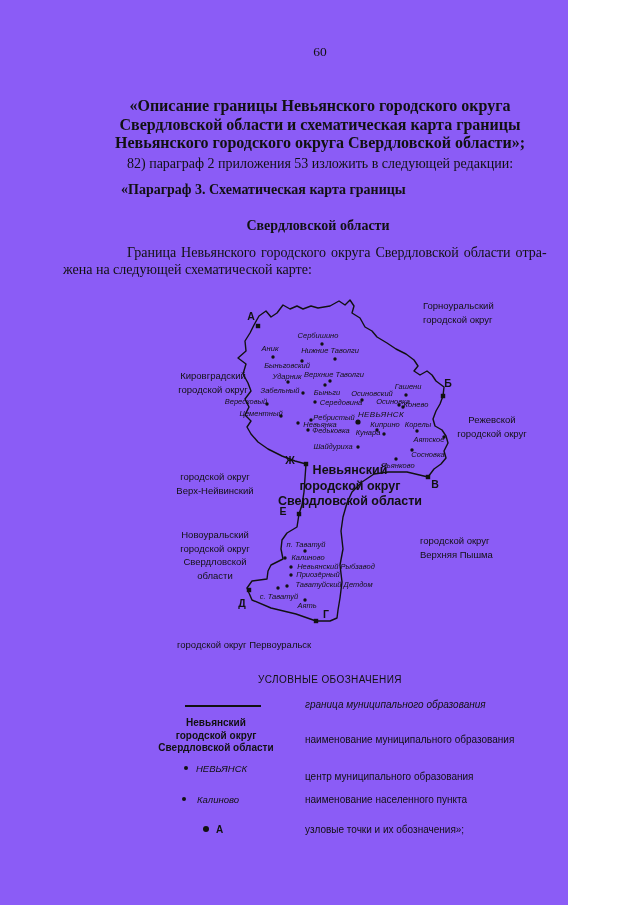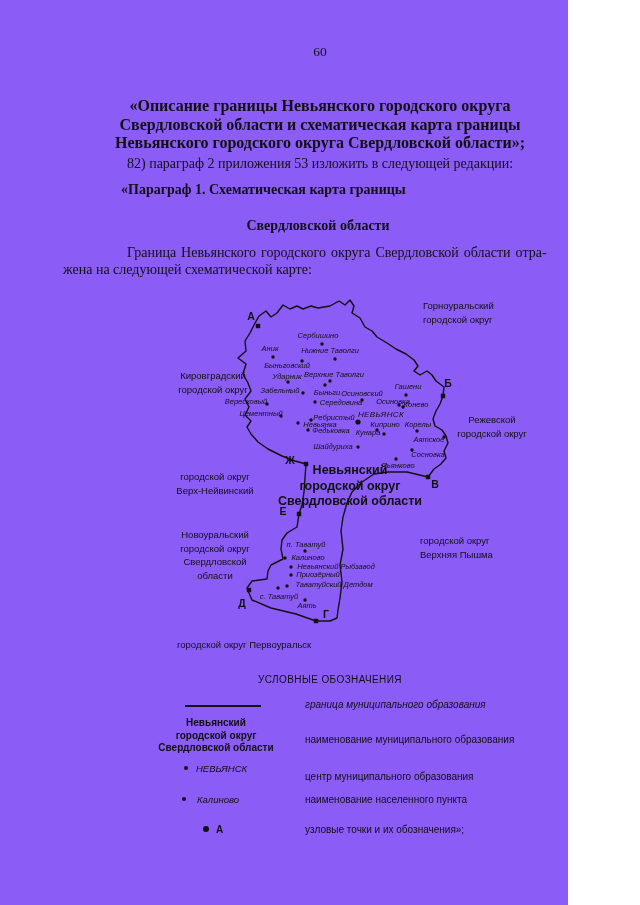--- a/index.html
+++ b/index.html
@@ -50,21 +50,21 @@
 
 
   <div class="bold-block">
     <div>«Описание границы Невьянского городского округа</div>
     <div>Свердловской области и схематическая карта границы</div>
     <div>Невьянского городского округа Свердловской области»;</div>
   </div>
 
   <div class="body-line indent" style="top:155px;">82) параграф 2 приложения 53 изложить в следующей редакции:</div>
 
-  <div class="h-line" style="left:121px;top:182px;">«Параграф 1. Схематическая карта границы</div>
+  <div class="h-line" style="left:121px;top:182px;">«Параграф 3. Схематическая карта границы</div>
   <div class="h-line h-center" style="left:318px;top:218px;">Свердловской области</div>
 
   <div class="body-line indent" style="top:244px;word-spacing:1.5px;">Граница Невьянского городского округа Свердловской области отра-</div>
   <div class="body-line" style="top:261px;">жена на следующей схематической карте:</div>
 
   <svg id="map-svg" viewBox="0 0 640 905" xmlns="http://www.w3.org/2000/svg">
       <path d="M254,325 L259,316 L266,311 L271,317 L277,313 L283,305 L290,309 L297,306 L303,309 L311,306 L318,308 L330,306 L339,301 L345,305 L350,300 L354,306 L352,313 L360,318 L365,327 L372,331 L377,337 L387,343 L396,349 L406,354 L414,360 L418,366 L414,371 L420,375 L427,371 L432,375 L436,381 L444,387 L443,396 L440,404 L436,411 L433,419 L435,426 L442,430 L446,436 L448,443 L444,451 L446,458 L441,464 L434,469 L428,477 L407,472 L388,472 L374,474 L362,482 L352,492 L347,503 L343,517 L341,531 L343,549 L340,565 L342,582 L340,598 L338,610 L337,618 L330,621 L316,621 L296,614 L271,608 L252,600 L249,593 L247,588 L252,581 L267,579 L268,571 L271,565 L283,559 L281,549 L282,540 L287,533 L297,527 L299,514 L302,505 L304,492 L305,478 L306,464 L295,461 L282,456 L268,449 L258,442 L251,434 L247,427 L251,421 L245,415 L249,407 L245,399 L251,391 L248,383 L243,374 L246,364 L238,358 L246,351 L245,341 L250,333 Z" class="boundary"></path>
       <circle cx="322" cy="344" r="1.7" class="dot"></circle>
       <circle cx="273" cy="357" r="1.7" class="dot"></circle>
       <circle cx="335" cy="359" r="1.7" class="dot"></circle>
@@ -108,21 +108,21 @@
     </svg>
   <div id="map-labels">
       <div class="s-label" style="left: 318px; top: 335px;">Сербишино</div>
       <div class="s-label" style="left: 270px; top: 348px;">Аник</div>
       <div class="s-label" style="left: 330px; top: 350px;">Нижние Таволги</div>
       <div class="s-label" style="left: 287px; top: 365px;">Быньговский</div>
       <div class="s-label" style="left: 287px; top: 376px;">Ударник</div>
       <div class="s-label" style="left: 334px; top: 374px;">Верхние Таволги</div>
       <div class="s-label" style="left: 280px; top: 390px;">Забельный</div>
       <div class="s-label" style="left: 327px; top: 392px;">Быньги</div>
-      <div class="s-label" style="left: 362px; top: 393px;">Осиновский</div>
+      <div class="s-label" style="left: 372px; top: 393px;">Осиновский</div>
       <div class="s-label" style="left: 408px; top: 386px;">Гашени</div>
       <div class="s-label" style="left: 393px; top: 401px;">Осиновка</div>
       <div class="s-label" style="left: 416px; top: 404px;">Конево</div>
       <div class="s-label" style="left: 246px; top: 401px;">Вересковый</div>
       <div class="s-label" style="left: 261px; top: 413px;">Цементный</div>
       <div class="s-label" style="left: 341px; top: 402px;">Середовина</div>
       <div class="s-label" style="left: 334px; top: 417px;">Ребристый</div>
       <div class="s-label big" style="left: 381px; top: 414px;">НЕВЬЯНСК</div>
       <div class="s-label" style="left: 320px; top: 424px;">Невьянка</div>
       <div class="s-label" style="left: 331px; top: 430px;">Федьковка</div>

